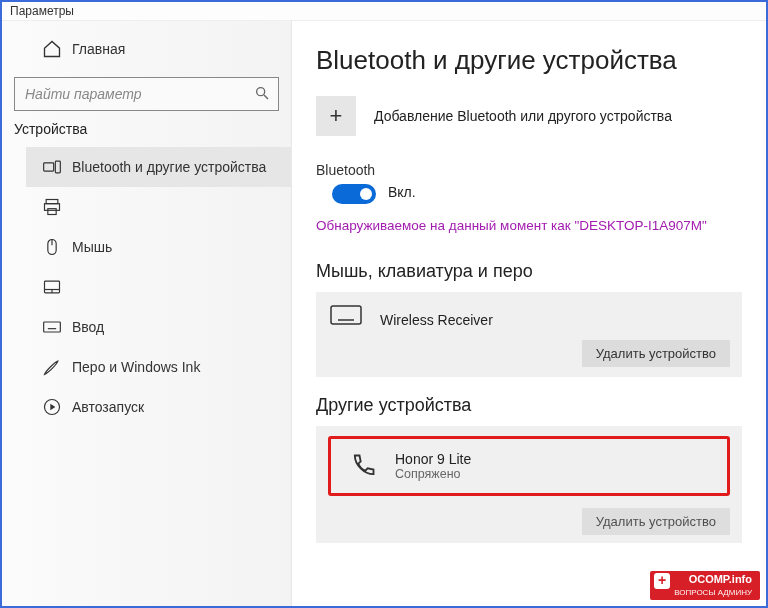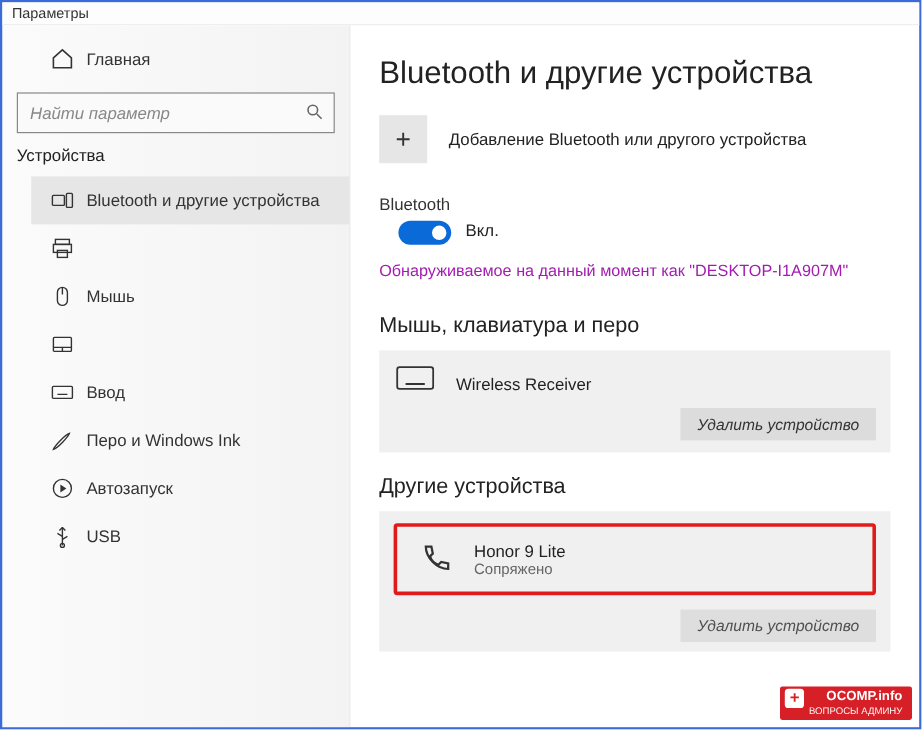--- a/index.html
+++ b/index.html
@@ -161,21 +161,20 @@
   .device-name { font-size: 14px; color: #222; }
   .device-status { font-size: 12.5px; color: #666; }
   .remove-btn {
     align-self: flex-end;
     background: #dcdcdc;
     padding: 6px 14px;
     font-size: 13px;
     color: #333;
     cursor: pointer;
     margin-top: 4px;
-    font-style: italic;
   }
   .highlight-box {
     border: 3px solid #e11b1b;
     border-radius: 3px;
     padding: 4px;
     display: inline-flex;
   }
   .highlight-inner {
     display: flex;
     align-items: center;
@@ -308,31 +307,20 @@
         <div class="nav-item">
           <span class="icon">
             <svg viewBox="0 0 24 24" fill="none" stroke="currentColor" stroke-width="1.4">
                 <circle cx="12" cy="12" r="9"></circle>
                 <polygon points="10,8 16,12 10,16" fill="currentColor" stroke="none"></polygon>
               </svg>
           </span>
           <span>Автозапуск</span>
         </div>
 
-        <div class="nav-item">
-          <span class="icon">
-            <svg viewBox="0 0 24 24" fill="none" stroke="currentColor" stroke-width="1.4">
-                <line x1="12" y1="3" x2="12" y2="21"></line>
-                <circle cx="12" cy="21" r="2"></circle>
-                <path d="M12 3 L9 6 M12 3 L15 6"></path>
-                <path d="M12 12 l-5 -3 M12 15 l5 -3"></path>
-              </svg>
-          </span>
-          <span>USB</span>
-        </div>
 
       </div>
     </div>
 
     <div class="content">
       <h1 class="page-title">Bluetooth и другие устройства</h1>
 
       <div class="add-device">
         <div class="add-btn">
           <span>+</span>

